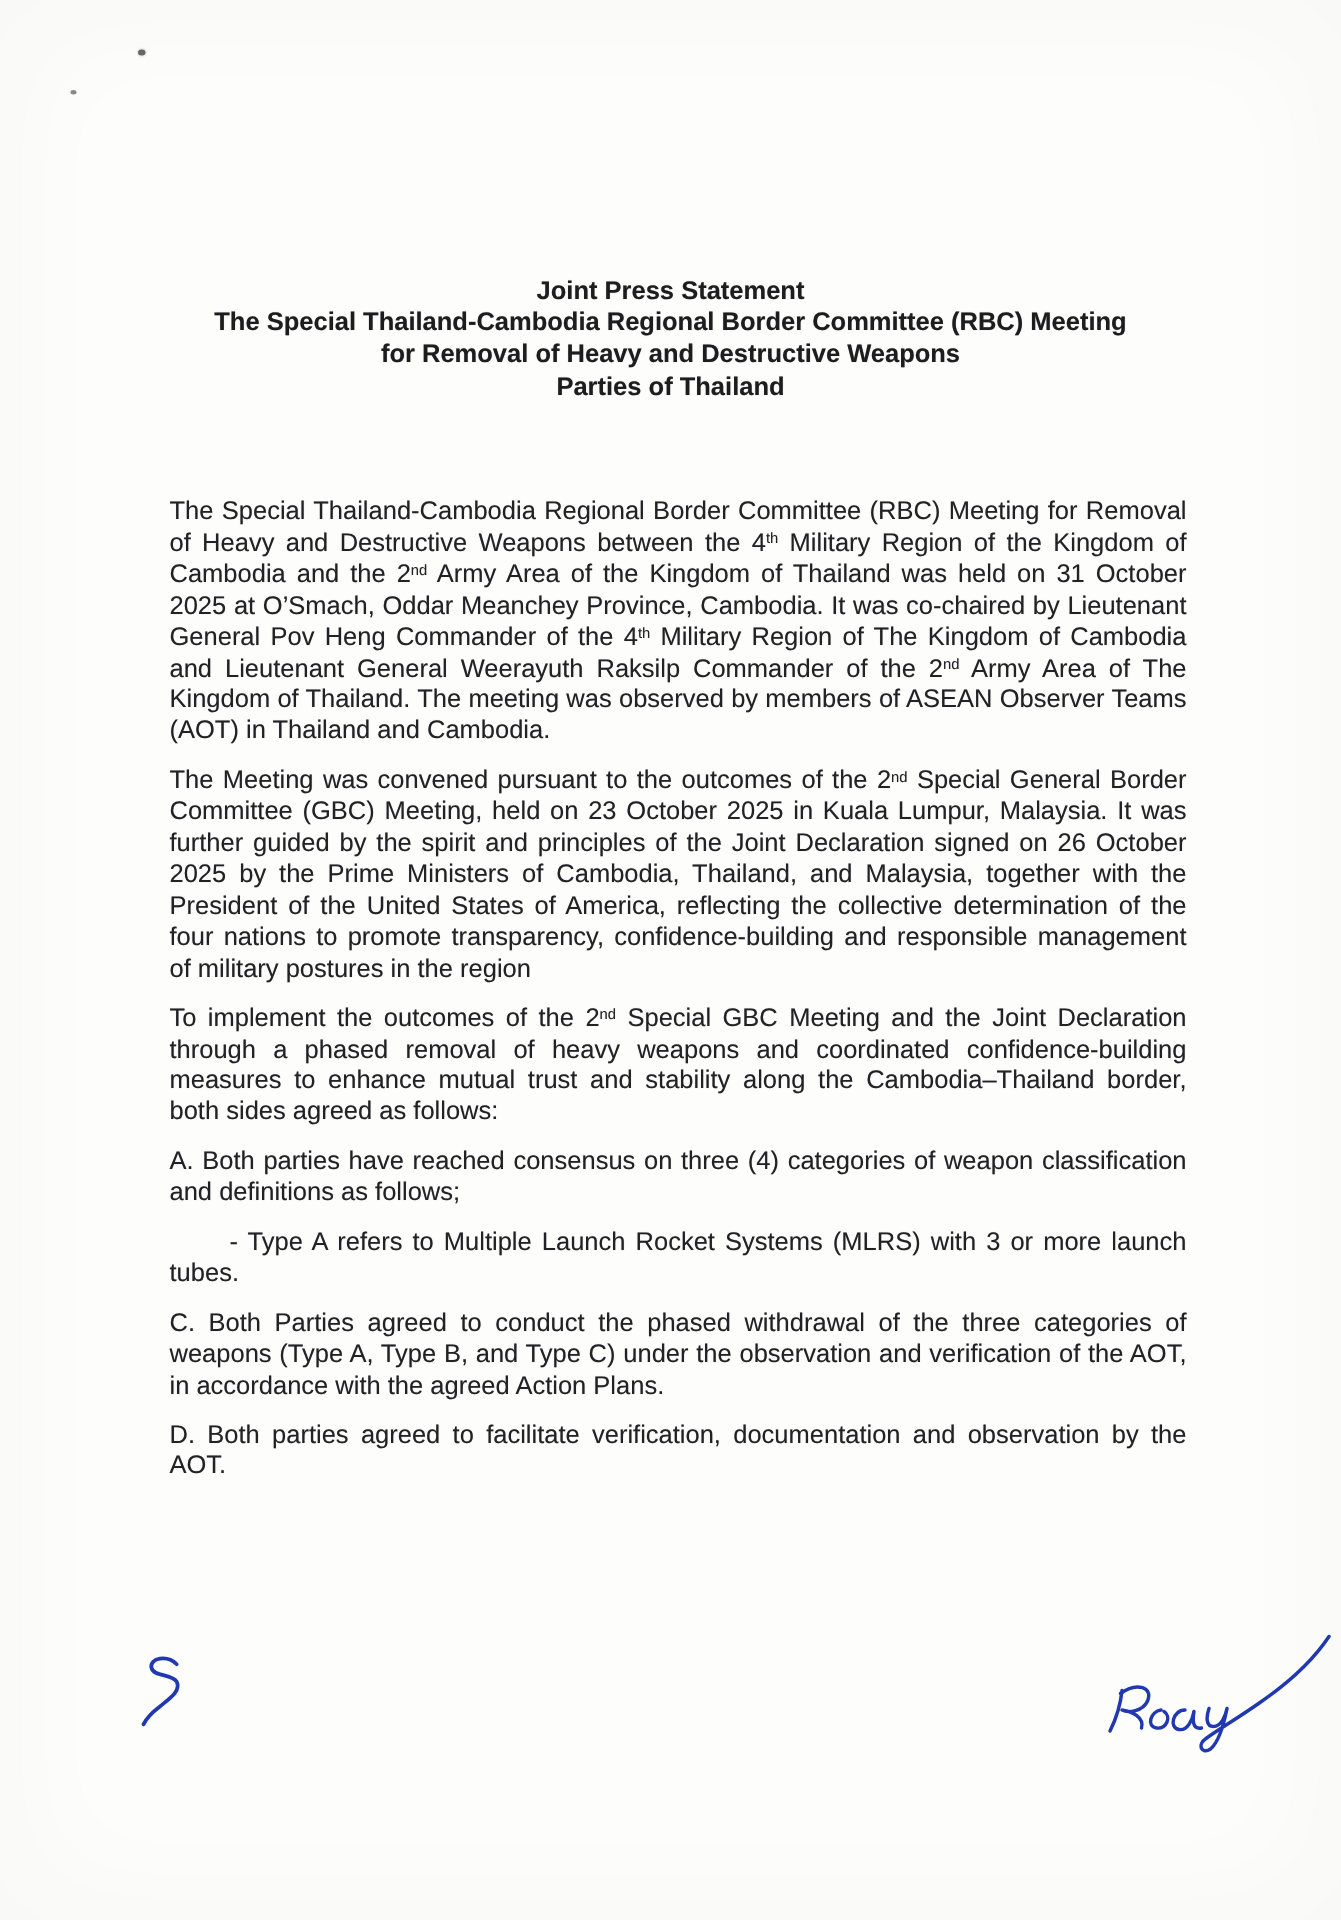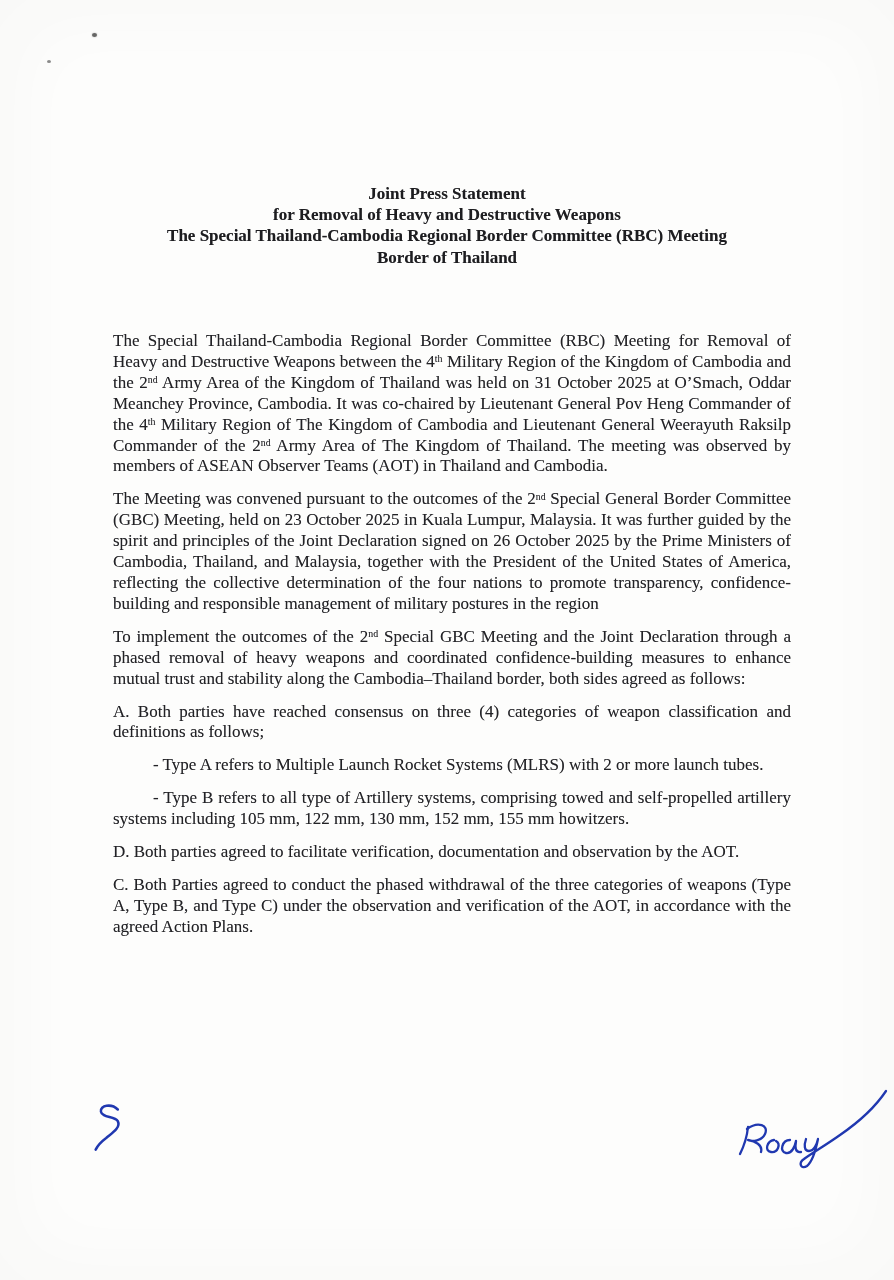--- a/index.html
+++ b/index.html
@@ -1,18 +1,18 @@
 <!DOCTYPE html>
 <html><head>
 <meta charset="utf-8">
 <style>
   html,body{margin:0;padding:0;background:#ffffff;}
   .page{
     position:relative;width:894px;height:1280px;background:#fdfdfc;overflow:hidden;
-    font-family:Liberation Serif, serif;color:#232327;
+    font-family:Liberation Sans, sans-serif;color:#232327;
     box-shadow:inset 0 0 90px rgba(60,60,60,0.03);
   }
   .title{
     position:absolute;left:80px;top:183px;width:734px;
     text-align:center;font-weight:bold;font-size:17px;line-height:21.2px;
     color:#1d1d20;text-shadow:0 0 0.6px rgba(25,25,30,0.4);
   }
   .body{
     position:absolute;left:113px;top:331px;width:678px;
     font-size:17px;line-height:20.9px;text-align:justify;
@@ -33,34 +33,33 @@
 </head>
 <body>
 
 <div class="page">
 
   <div class="speck s1"></div>
   <div class="speck s2"></div>
 
   <header class="title">
     <div>Joint Press Statement</div>
+    <div>The Special Thailand-Cambodia Regional Border Committee (RBC) Meeting</div>
     <div>for Removal of Heavy and Destructive Weapons</div>
-    <div>The Special Thailand-Cambodia Regional Border Committee (RBC) Meeting</div>
-    <div>Border of Thailand</div>
+    <div>Parties of Thailand</div>
   </header>
 
   <main class="body">
     <p>The Special Thailand-Cambodia Regional Border Committee (RBC) Meeting for Removal of Heavy and Destructive Weapons between the 4<sup>th</sup> Military Region of the Kingdom of Cambodia and the 2<sup>nd</sup> Army Area of the Kingdom of Thailand was held on 31 October 2025 at O’Smach, Oddar Meanchey Province, Cambodia. It was co-chaired by Lieutenant General Pov Heng Commander of the 4<sup>th</sup> Military Region of The Kingdom of Cambodia and Lieutenant General Weerayuth Raksilp Commander of the 2<sup>nd</sup> Army Area of The Kingdom of Thailand. The meeting was observed by members of ASEAN Observer Teams (AOT) in Thailand and Cambodia.</p>
     <p>The Meeting was convened pursuant to the outcomes of the 2<sup>nd</sup> Special General Border Committee (GBC) Meeting, held on 23 October 2025 in Kuala Lumpur, Malaysia. It was further guided by the spirit and principles of the Joint Declaration signed on 26 October 2025 by the Prime Ministers of Cambodia, Thailand, and Malaysia, together with the President of the United States of America, reflecting the collective determination of the four nations to promote transparency, confidence-building and responsible management of military postures in the region</p>
     <p>To implement the outcomes of the 2<sup>nd</sup> Special GBC Meeting and the Joint Declaration through a phased removal of heavy weapons and coordinated confidence-building measures to enhance mutual trust and stability along the Cambodia–Thailand border, both sides agreed as follows:</p>
     <p>A. Both parties have reached consensus on three (4) categories of weapon classification and definitions as follows;</p>
-    <p class="indent">- Type A refers to Multiple Launch Rocket Systems (MLRS) with 2 or more launch tubes.</p>
-    <p class="indent">- Type B refers to all type of Artillery systems, comprising towed and self-propelled artillery systems including 105 mm, 122 mm, 130 mm, 152 mm, 155 mm howitzers.</p>
+    <p class="indent">- Type A refers to Multiple Launch Rocket Systems (MLRS) with 3 or more launch tubes.</p>
+    <p>C. Both Parties agreed to conduct the phased withdrawal of the three categories of weapons (Type A, Type B, and Type C) under the observation and verification of the AOT, in accordance with the agreed Action Plans.</p>
     <p>D. Both parties agreed to facilitate verification, documentation and observation by the AOT.</p>
-    <p>C. Both Parties agreed to conduct the phased withdrawal of the three categories of weapons (Type A, Type B, and Type C) under the observation and verification of the AOT, in accordance with the agreed Action Plans.</p>
   </main>
 
   <svg class="sig-left" viewBox="0 0 45 55" aria-hidden="true">
     <g stroke="#2038b0">
       <path d="M28,9 C22,3 11,5 12,11 C13,17 25,15 28,20 C31,26 23,31 17,36 C13,39 9,43 7,47"></path>
     </g>
   </svg>
 
   <svg class="sig-right" viewBox="0 0 162 95" aria-hidden="true">
     <g stroke="#2038b0">

